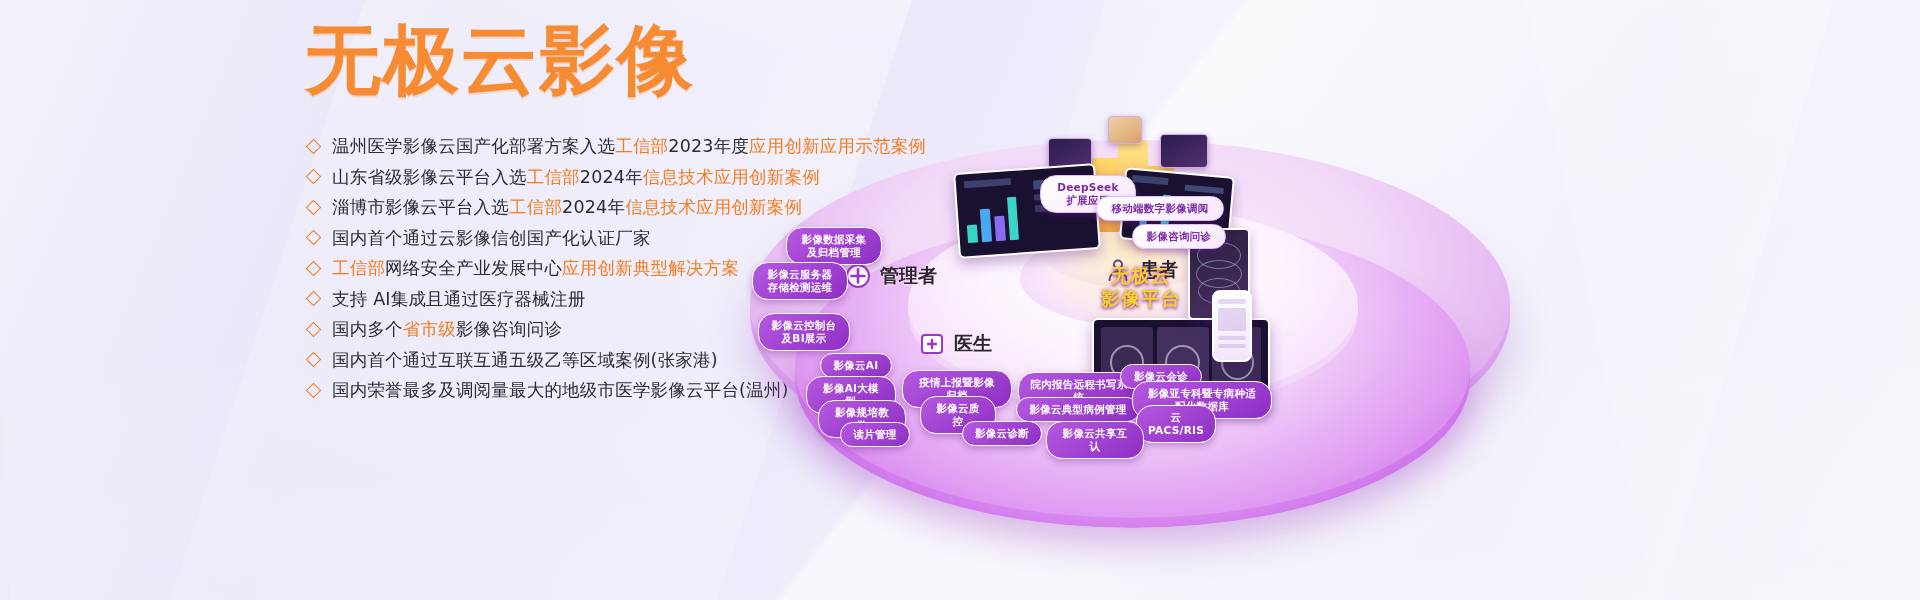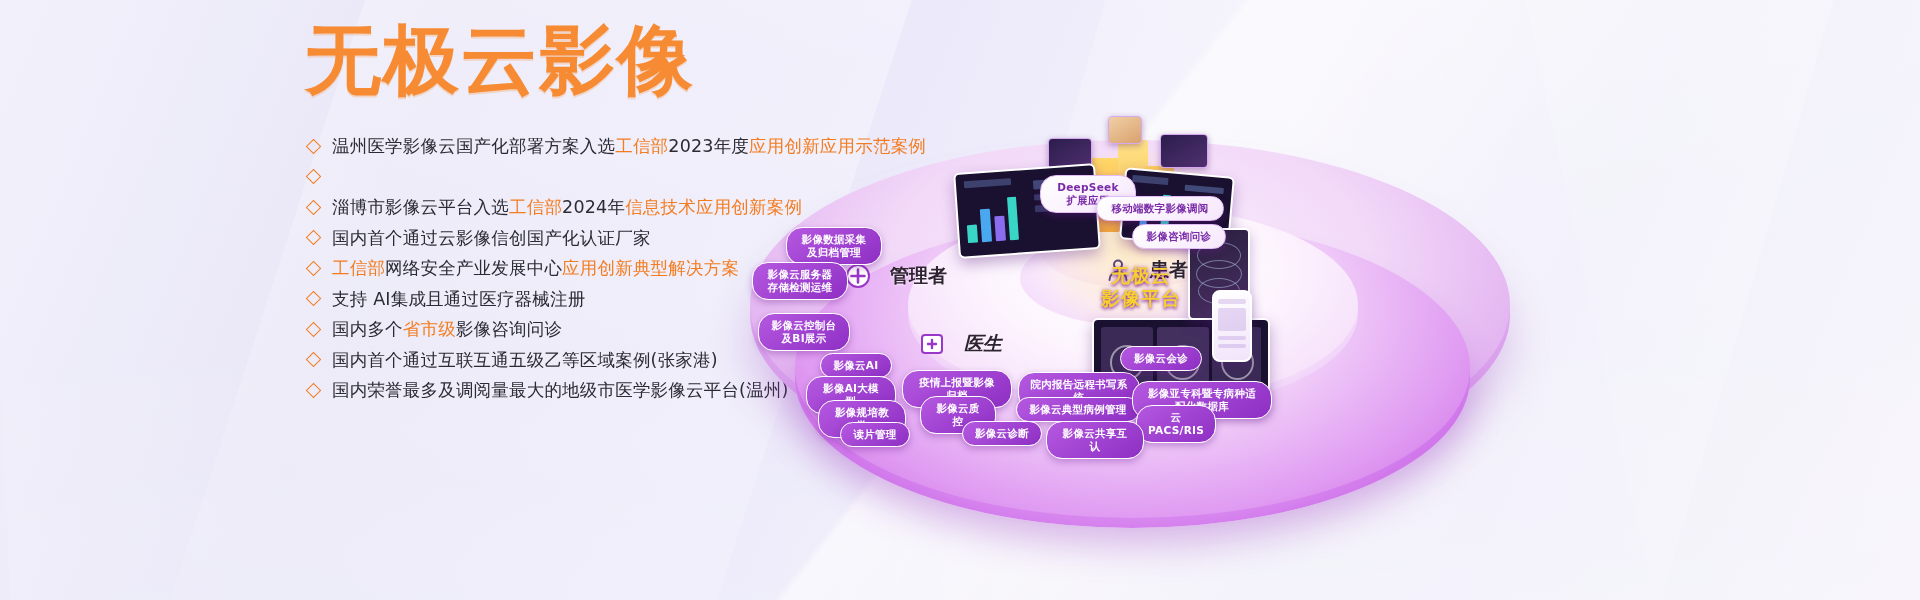--- a/index.html
+++ b/index.html
@@ -141,32 +141,32 @@
     width: 130px; text-align: center;
     font-size: 19px; font-weight: 800; line-height: 1.22;
     color: #f7cf2e;
     font-family: "DejaVu Sans", sans-serif;
     text-shadow: 0 0 4px rgba(120,20,150,.55), 0 2px 3px rgba(110,10,140,.6);
     letter-spacing: 1px;
   }
 
   
   .role {
-    position: absolute; display: flex; align-items: center; gap: 19px;
+    position: absolute; display: flex; align-items: center; gap: 9px;
     font-size: 19px; font-weight: 700; color: #2e2330;
     font-family: "DejaVu Sans", sans-serif;
     text-shadow: 0 1px 2px rgba(255,255,255,.8);
     justify-content: space-between;
   }
   .role .ricon {
     width: 27px; height: 27px; display: flex; align-items: center; justify-content: center;
     color: #8c2fb8; font-size: 20px; font-weight: 700;
   }
   .role.r-admin { left: 104px; top: 262px; }
-  .role.r-doctor { left: 178px; top: 330px; font-style: italic; }
+  .role.r-doctor { left: 178px; top: 330px; }
   .role.r-patient { left: 364px; top: 256px; }
 
   
   .pill {
     position: absolute;
     padding: 5px 11px;
     border-radius: 16px;
     font-size: 10.5px; line-height: 1.25;
     font-weight: 700;
     text-align: center;
@@ -244,20 +244,21 @@
 
     <div id="title">无极云影像</div>
 
     <div id="bullets">
         <div class="bullet">
           <span class="dia"></span>
           <span class="btext"><span>温州医学影像云国产化部署方案入选</span><span class="o">工信部</span><span>2023年度</span><span class="o">应用创新应用示范案例</span></span>
         </div>
         <div class="bullet">
           <span class="dia"></span>
+          <span class="btext"><span>山东省级影像云平台入选</span><span class="o">工信部</span><span>2024年</span><span class="o">信息技术应用创新案例</span></span>
         </div>
         <div class="bullet">
           <span class="dia"></span>
           <span class="btext"><span>淄博市影像云平台入选</span><span class="o">工信部</span><span>2024年</span><span class="o">信息技术应用创新案例</span></span>
         </div>
         <div class="bullet">
           <span class="dia"></span>
           <span class="btext"><span>国内首个通过云影像信创国产化认证厂家</span></span>
         </div>
         <div class="bullet">
@@ -392,21 +393,21 @@
 
     <div class="pill" style="left:80px;  top:353px; width:72px;">影像云AI</div>
     <div class="pill" style="left:66px;  top:376px; width:90px;">影像AI大模型</div>
     <div class="pill" style="left:78px;  top:400px; width:88px;">影像规培教学</div>
     <div class="pill" style="left:162px; top:370px; width:110px;">疫情上报暨影像归档</div>
     <div class="pill" style="left:180px; top:396px; width:76px;">影像云质控</div>
     <div class="pill" style="left:100px; top:422px; width:70px;">读片管理</div>
     <div class="pill" style="left:278px; top:372px; width:122px;">院内报告远程书写系统</div>
     <div class="pill" style="left:276px; top:397px; width:124px;">影像云典型病例管理</div>
     <div class="pill" style="left:222px; top:421px; width:80px;">影像云诊断</div>
-    <div class="pill" style="left:380px; top:346px; width:82px;">影像云会诊</div>
+    <div class="pill" style="left:380px; top:364px; width:82px;">影像云会诊</div>
     <div class="pill" style="left:392px; top:381px; width:140px;">影像亚专科暨专病种适配化数据库</div>
     <div class="pill" style="left:396px; top:405px; width:80px;">云PACS/RIS</div>
     <div class="pill" style="left:306px; top:421px; width:98px;">影像云共享互认</div>
 
     <div class="pill light" style="left:300px; top:175px; width:96px;">DeepSeek扩展应用</div>
     <div class="pill light" style="left:356px; top:196px; width:128px;">移动端数字影像调阅</div>
     <div class="pill light" style="left:392px; top:224px; width:94px;">影像咨询问诊</div>
 
   </div>
 </div>

